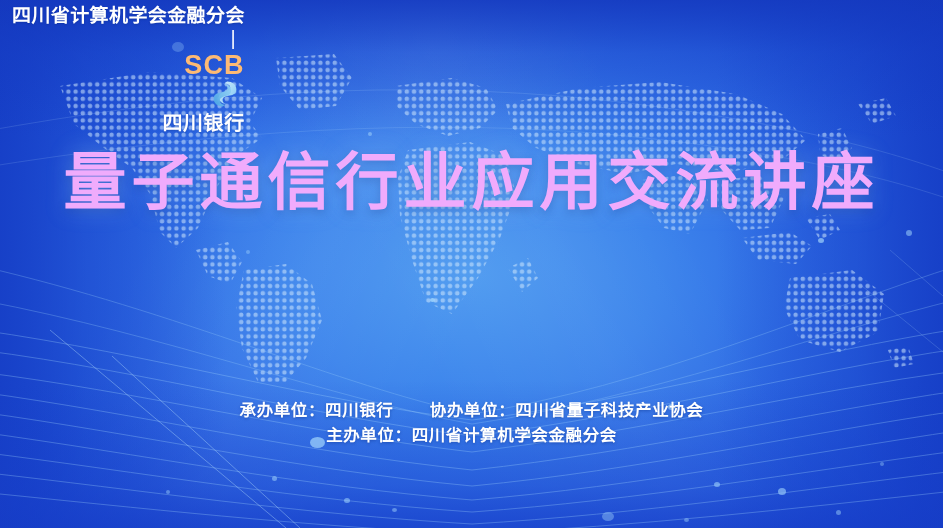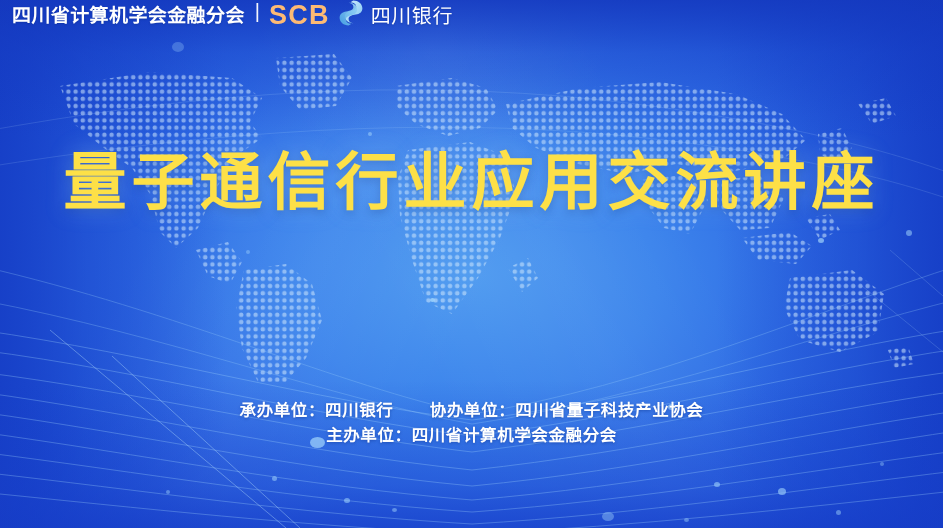--- a/index.html
+++ b/index.html
@@ -103,23 +103,24 @@
     border-radius: 50%;
     background: #9fd2fb;
   }
 
   
   .header {
     position: absolute;
     left: 0; top: 0;
     height: 44px;
     display: flex;
-    align-items: flex-start;
+    align-items: flex-end;
     padding-left: 12px;
     z-index: 6;
+    flex-direction: column;
   }
   .header-org {
     color: #ffffff;
     font-size: 19px;
     font-weight: 700;
     letter-spacing: 0.4px;
     white-space: nowrap;
     text-shadow: 0 1px 2px rgba(10,40,120,0.35);
   }
   .header-sep {
@@ -139,38 +140,38 @@
   .scb-logo {
     width: 24px;
     height: 26px;
     margin: 0 8px 0 9px;
     flex: 0 0 auto;
   }
   .scb-logo svg { display: block; width: 100%; height: 100%; }
   .header-bank {
     color: #ffffff;
     font-size: 20px;
-    font-weight: 400;
+    font-weight: 700;
     letter-spacing: 0.6px;
     white-space: nowrap;
     text-shadow: 0 1px 2px rgba(10,40,120,0.35);
   }
 
   
   .title {
     position: absolute;
     left: 0;
     right: 0;
     top: 148px;
     text-align: center;
     z-index: 5;
   }
   .title-text {
     display: inline-block;
-    color: #fde047;
+    color: #f0abfc;
     font-family: "DejaVu Serif", "Liberation Serif", serif;
     font-size: 63px;
     font-weight: 700;
     letter-spacing: 5px;
     line-height: 1.08;
     white-space: nowrap;
     text-shadow:
       0 0 22px rgba(150,205,255,0.38),
       0 3px 8px rgba(12,45,130,0.30);
   }

